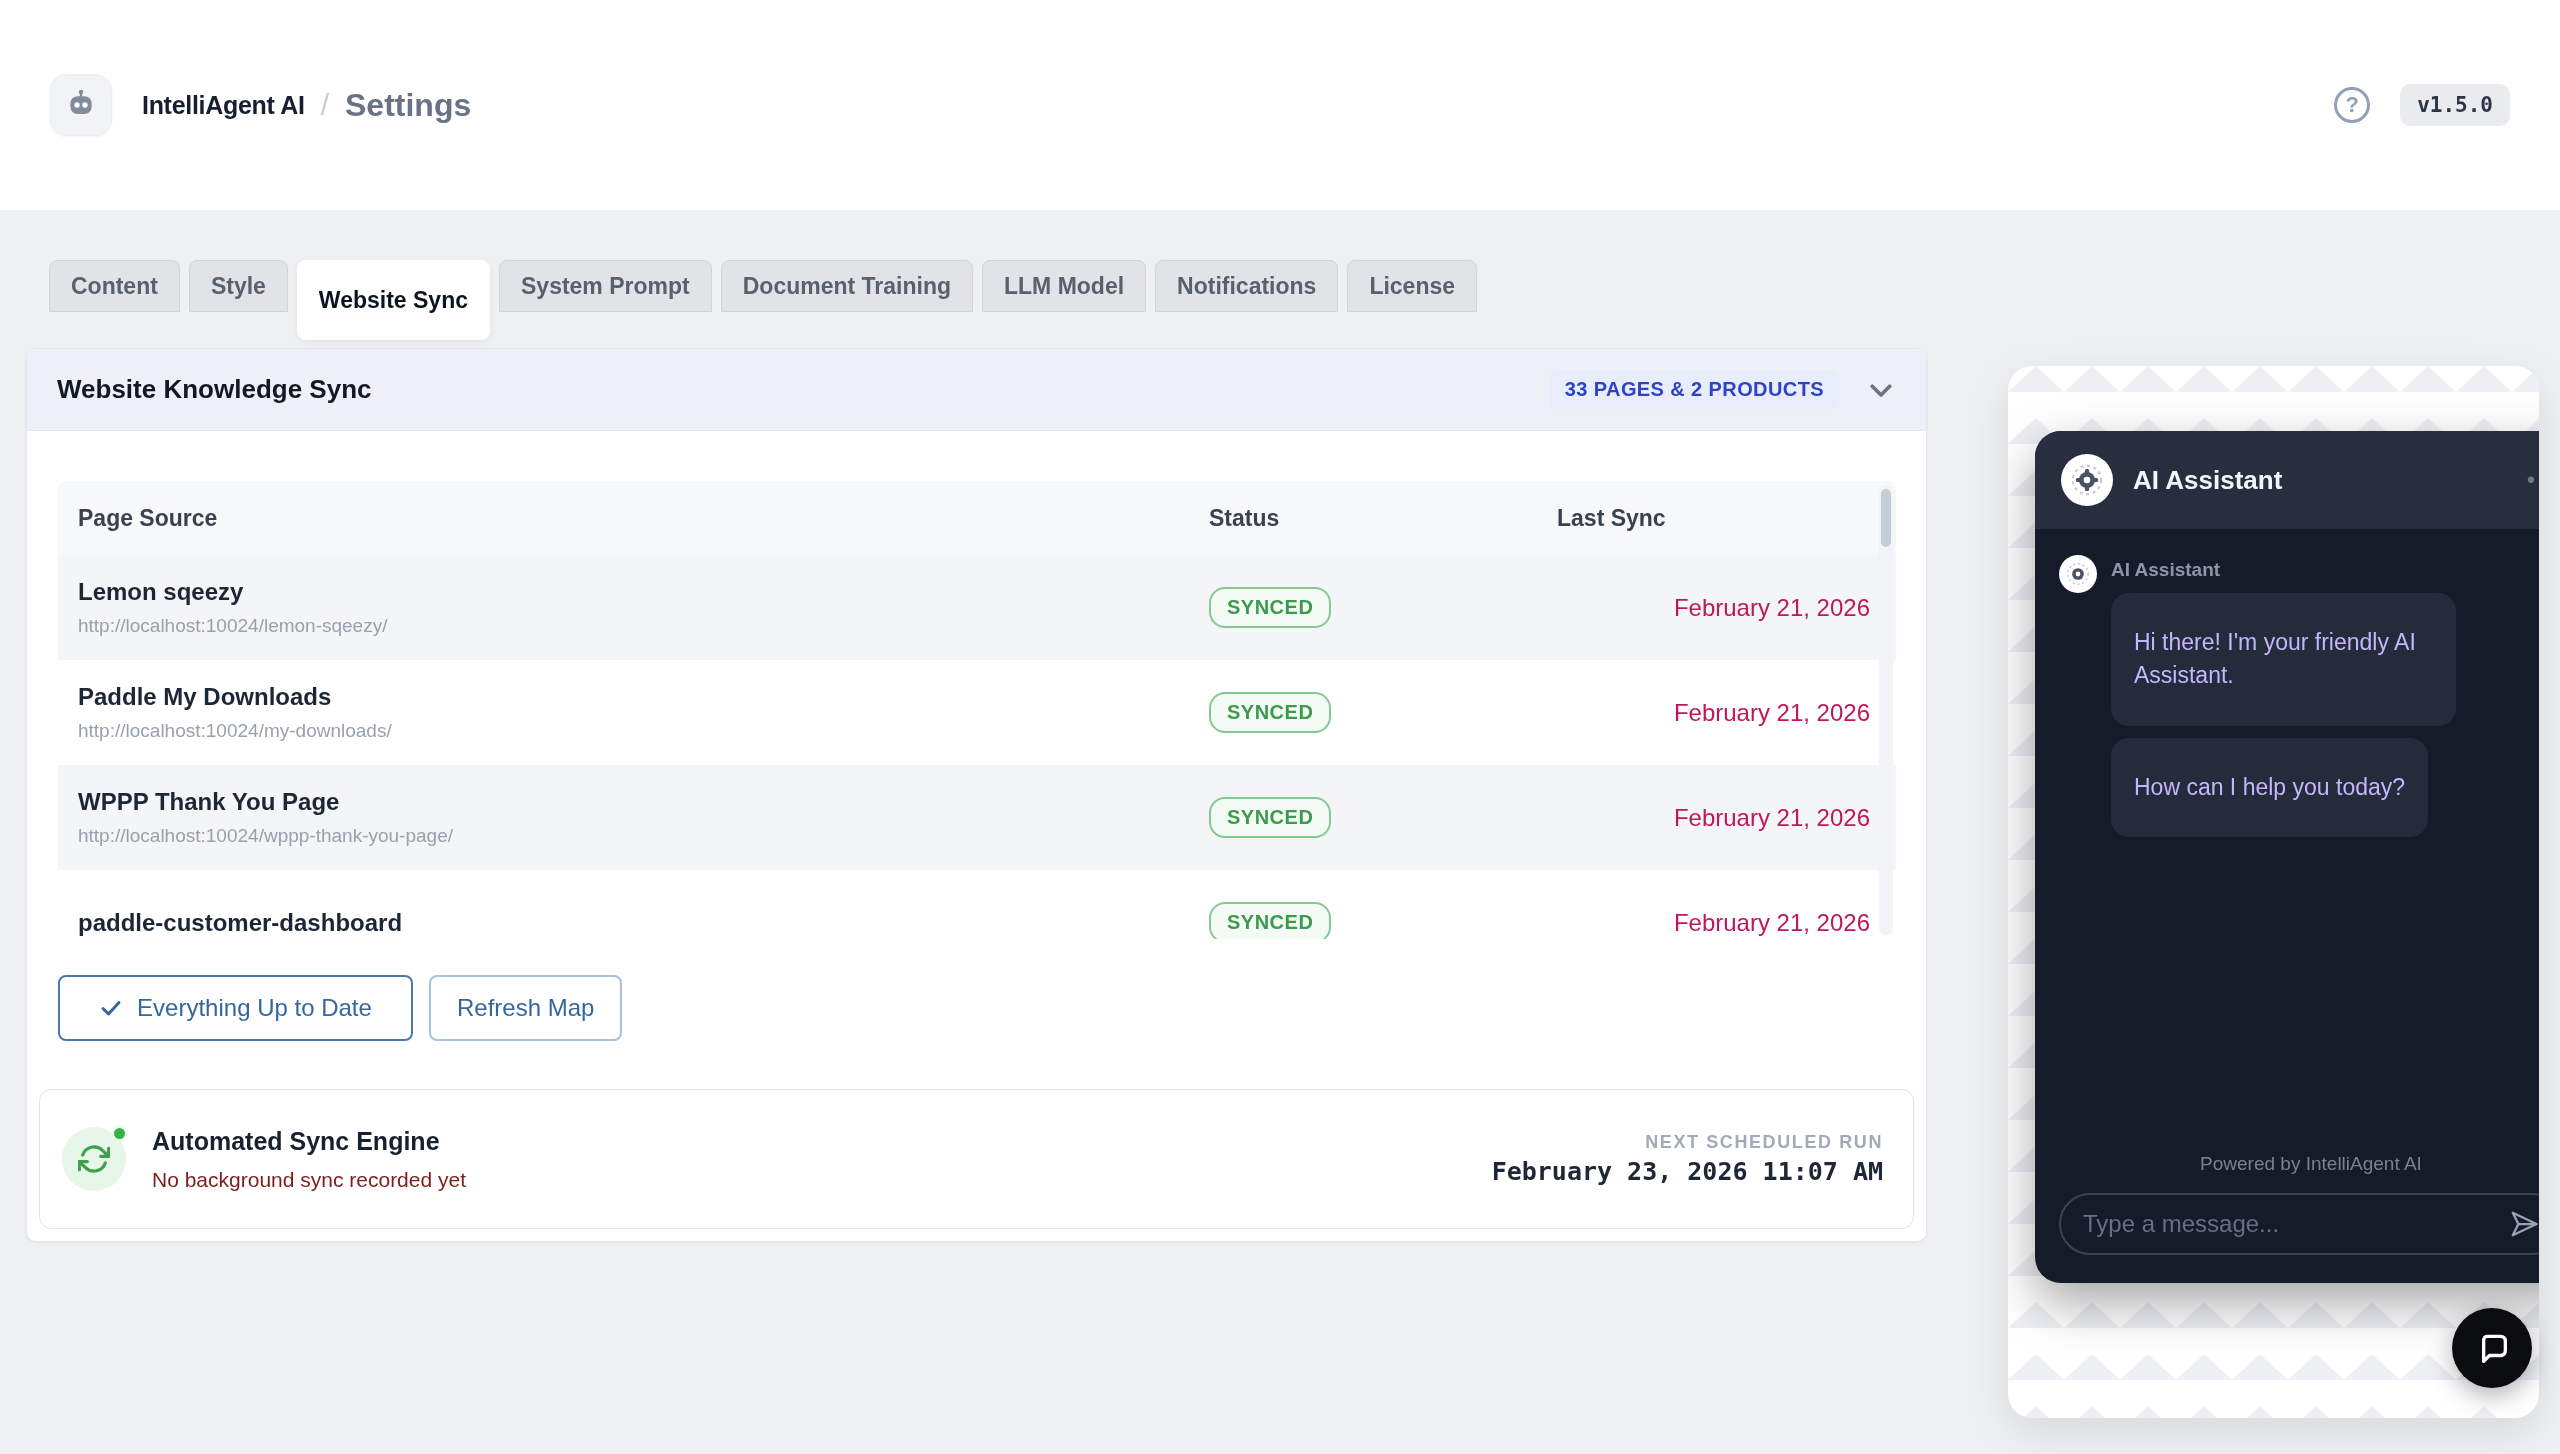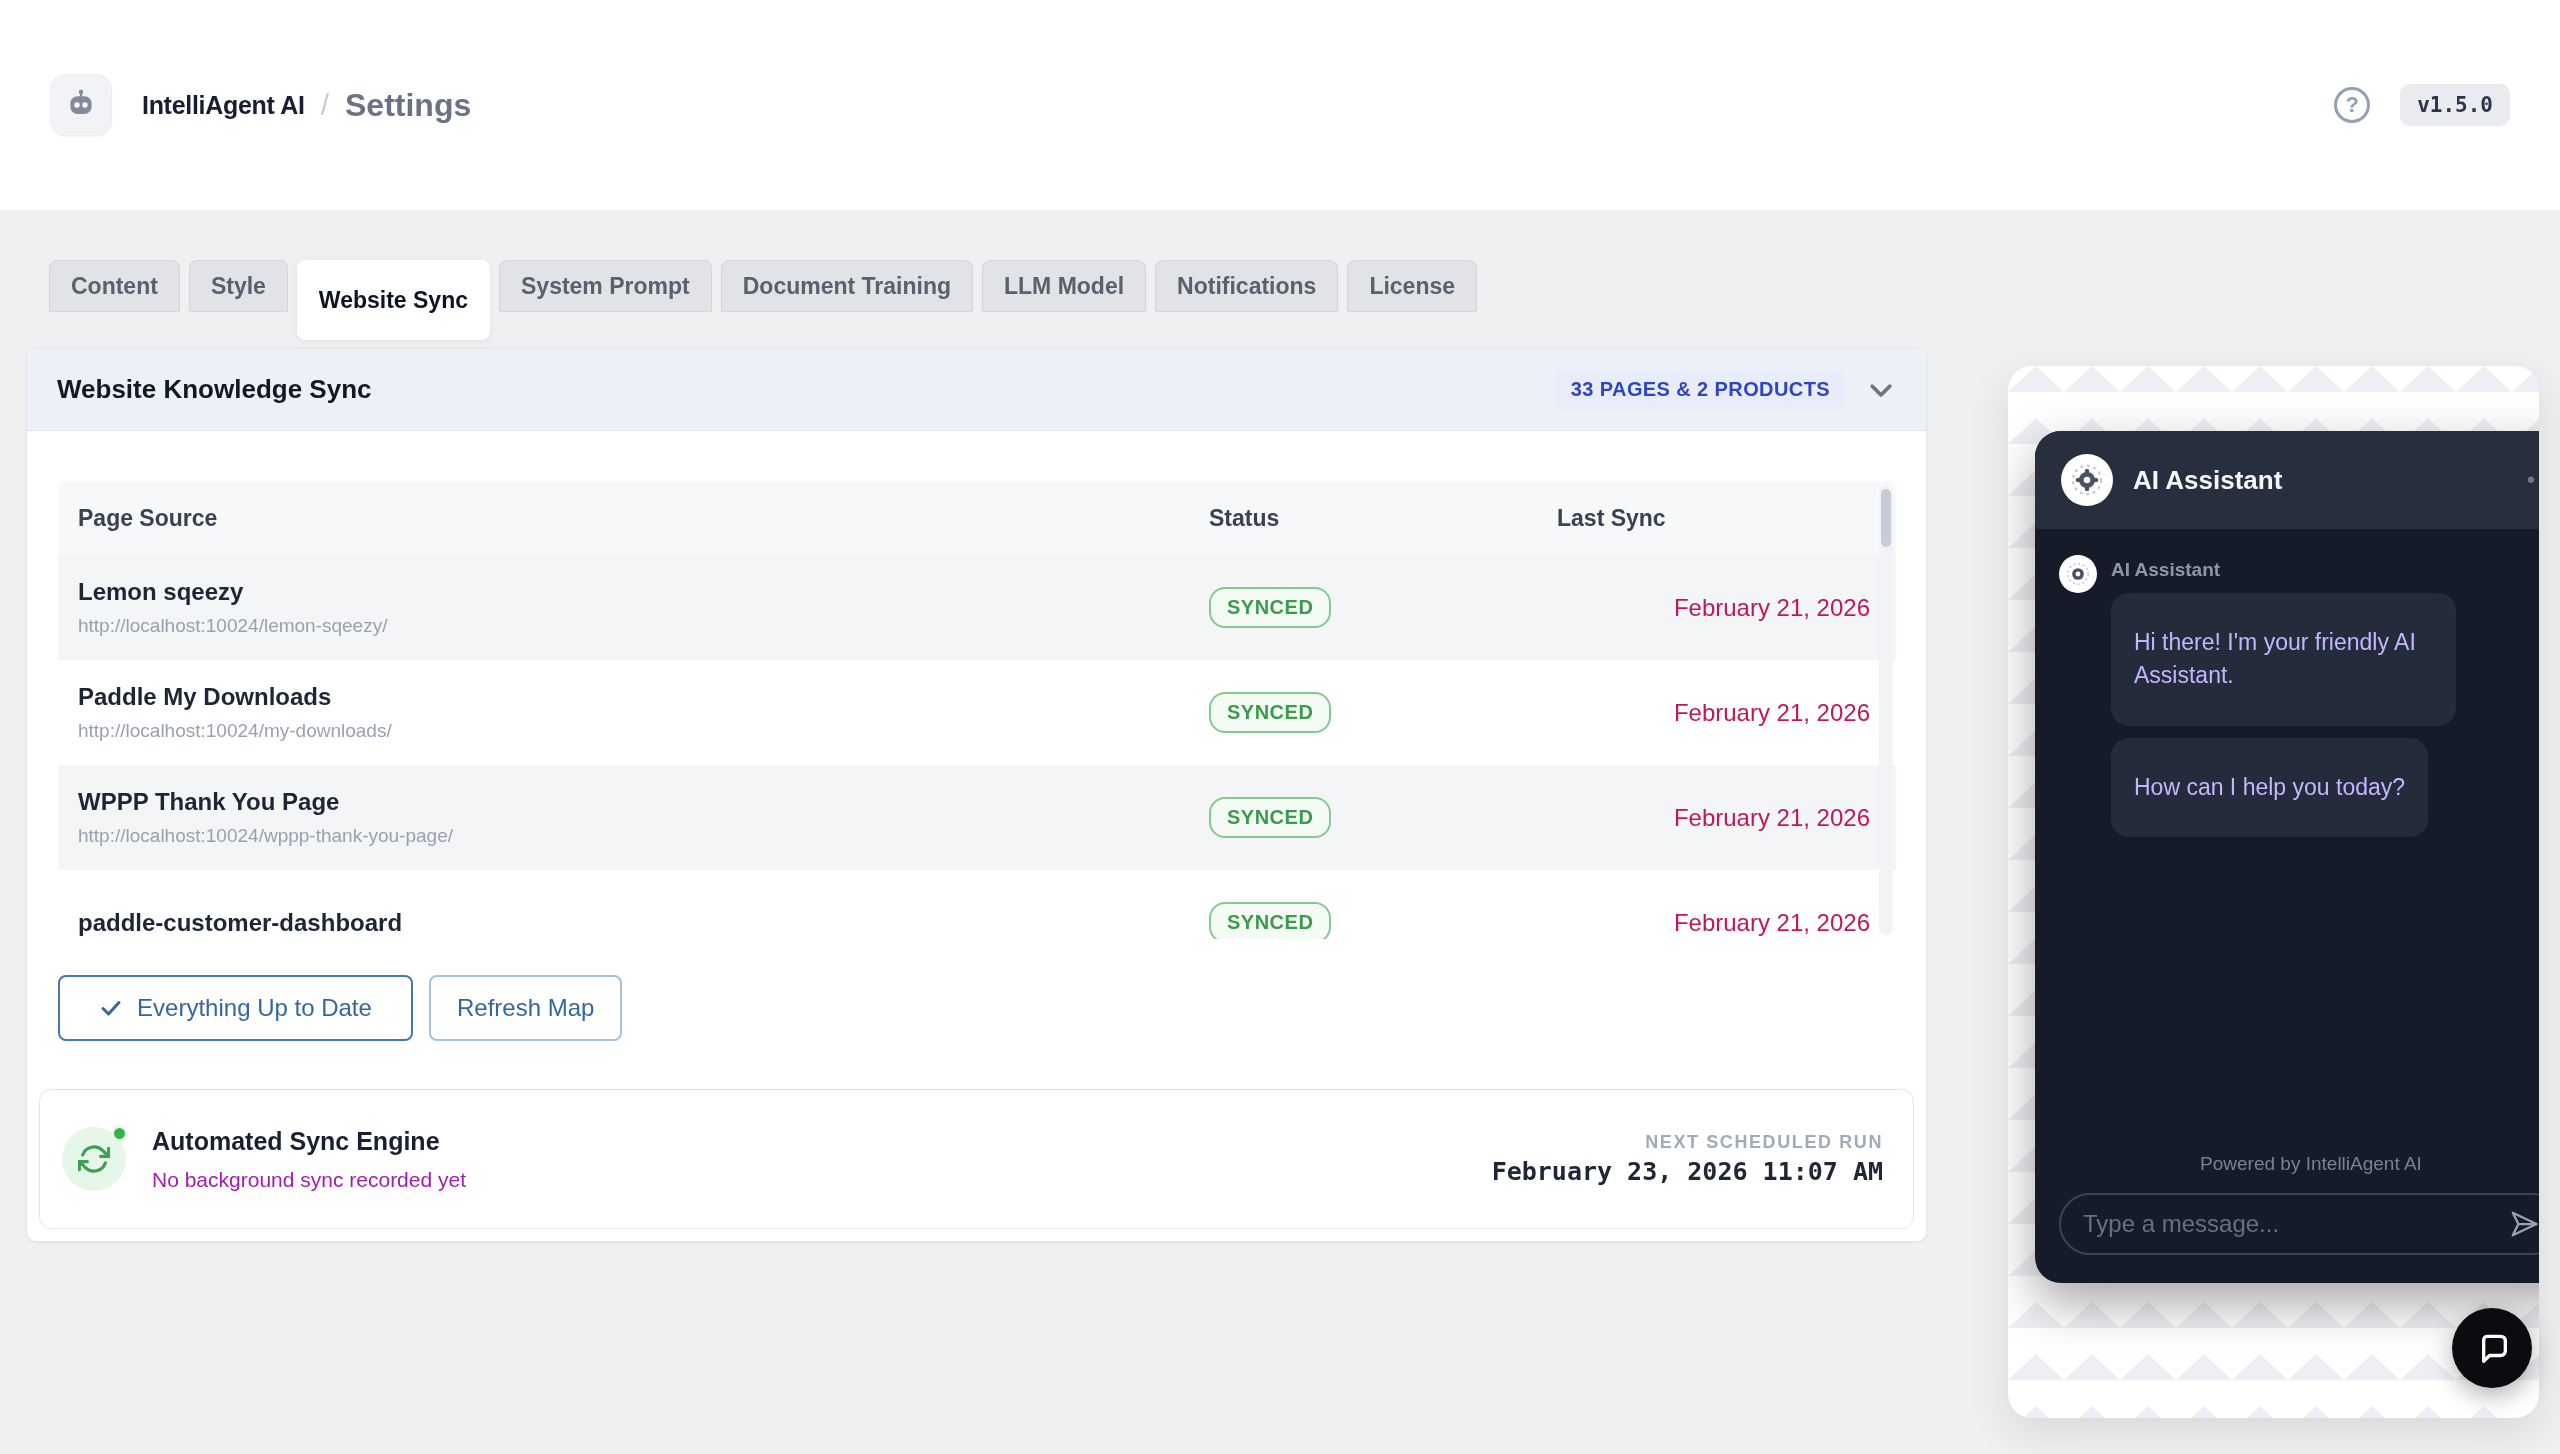--- a/index.html
+++ b/index.html
@@ -27,21 +27,21 @@
          padding:0 21px; display:flex; align-items:center; font-size:23px; font-weight:600; color:#59616f; cursor:pointer; }
   .tab.active { background:#ffffff; border-color:#ffffff; color:#0c1422; font-weight:700; height:80px;
                 align-items:center; border-radius:8px; box-shadow:0 2px 6px rgba(16,24,40,.06); }
 
   
   .card { margin:4px 0 0 26px; width:1901px; background:#ffffff; border:1px solid #e4e6ea; border-radius:10px;
           box-shadow:0 1px 3px rgba(16,24,40,.05); position:relative; z-index:1; }
   .panel-header { height:82px; background:#edf1f7; border-bottom:1px solid #e1e6ee; border-radius:10px 10px 0 0;
                   display:flex; align-items:center; justify-content:space-between; padding:0 30px; }
   .panel-title { font-size:26px; font-weight:700; color:#121926; }
-  .panel-header-right { display:flex; align-items:center; gap:20px;justify-content:center; }
+  .panel-header-right { display:flex; align-items:center; gap:26px;justify-content:center; }
   .count-pill { background:#e9edfb; color:#2e44c4; border-radius:8px; padding:8px 16px;
                 font-size:20px; font-weight:700; letter-spacing:.4px; }
   .chevron-icon { width:30px; height:30px; }
 
   .card-content { padding:50px 30px 48px 31px; }
 
   
   .table { position:relative; height:458px; overflow:hidden; border-radius:8px; background:#ffffff; }
   .trow { display:grid; grid-template-columns:1131px 348px 1fr; align-items:center; padding:0 26px 0 20px; }
   .thead { height:74px; background:#f7f8fa; font-size:23px; font-weight:600; color:#39424f; }
@@ -68,21 +68,21 @@
 
   
   .sync-engine { margin:0 12px 12px 12px; border:1px solid #e3e5ea; border-radius:12px; height:140px;
                  display:flex; align-items:center; justify-content:space-between; padding:0 30px 0 22px; background:#ffffff; }
   .engine-left { display:flex; align-items:center; gap:26px; }
   .engine-icon-wrap { position:relative; width:64px; height:64px; border-radius:50%; background:#e6f6e9;
                       display:flex; align-items:center; justify-content:center; }
   .engine-dot { position:absolute; top:-2px; right:-2px; width:17px; height:17px; border-radius:50%;
                 background:#37b24a; border:3px solid #ecf9ee; }
   .engine-title { font-size:25px; font-weight:700; color:#18212f; }
-  .engine-sub { font-size:21px; color:#a21caf; margin-top:12px; }
+  .engine-sub { font-size:21px; color:#7f1d1d; margin-top:12px; }
   .engine-right { text-align:right; }
   .next-label { font-size:18px; font-weight:700; letter-spacing:1.6px; color:#a0aab9; }
   .next-time { margin-top:4px; font-family:"DejaVu Sans Mono", monospace; font-size:25px; font-weight:700; color:#1e2736; }
 
   
   .chat-panel { position:absolute; left:2008px; top:366px; width:531px; height:1052px; border-radius:24px;
                 background:#ffffff; box-shadow:0 14px 44px rgba(0,0,0,.10); overflow:hidden; }
   .pattern-svg { position:absolute; inset:0; width:100%; height:100%; }
 
   .chat-widget { position:absolute; left:27px; top:65px; width:552px; height:852px; border-radius:26px;

